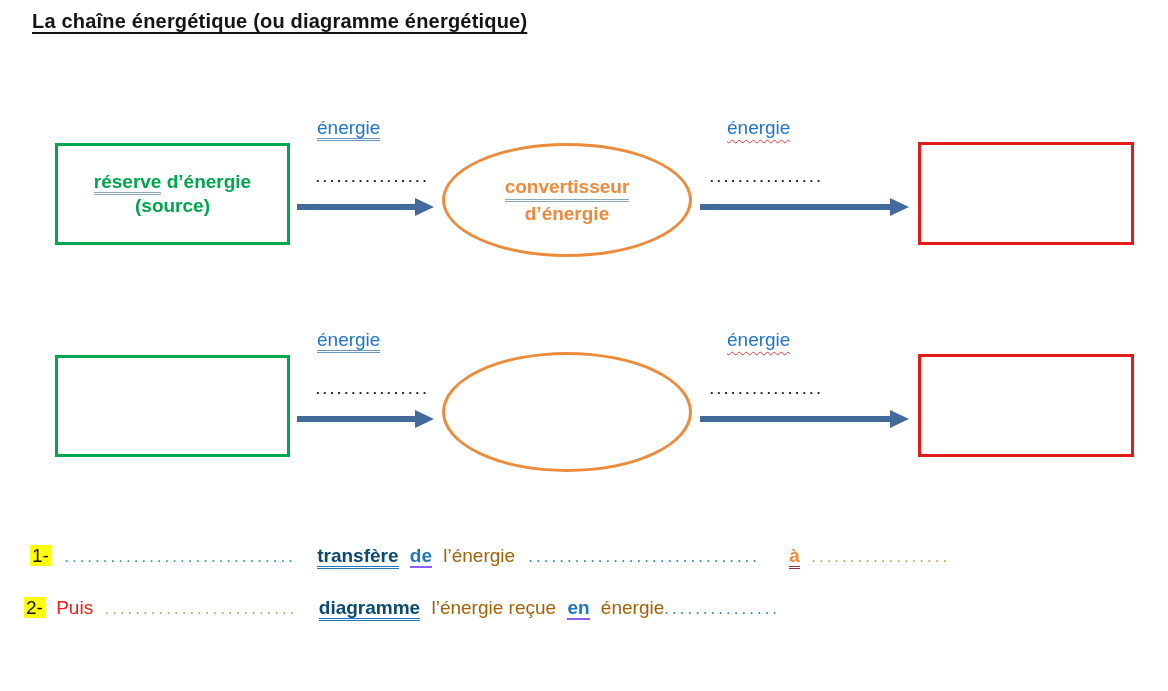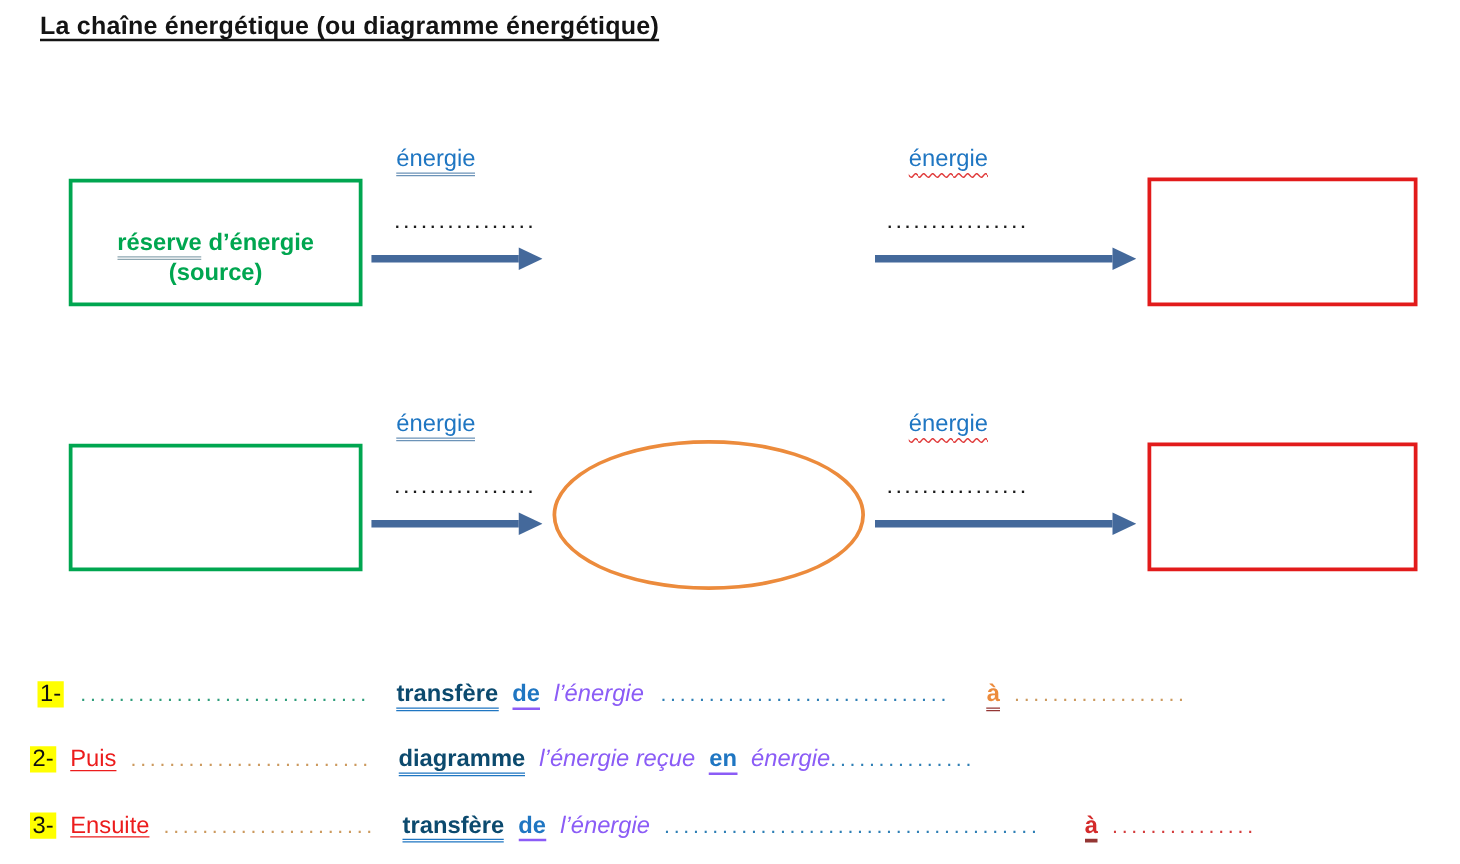--- a/index.html
+++ b/index.html
@@ -15,21 +15,21 @@
   }
   
   .shape { position:absolute; background:#ffffff; box-sizing:content-box; }
   .green-box { width:229px; height:96px; border:3px solid #00A650; }
   .red-box   { width:210px; height:97px; border:3px solid #E21B1B; }
   .ellipse   { width:244px; height:108px; border:3px solid #EC8B3C; border-radius:50%; }
   .shape-inner {
     width:100%; height:100%; display:flex; flex-direction:column;
     justify-content:center; align-items:center; line-height:1.25;
   }
-  .green-text { color:#00A650; font-weight:bold; font-size:19px; text-align:center;margin-top:13px; }
+  .green-text { color:#00A650; font-weight:bold; font-size:19px; text-align:center; }
   .orange-text { color:#EC8B3C; font-weight:bold; font-size:19px; text-align:center; }
   .u-gray-dbl { border-bottom:3px double #8FA8B2; padding-bottom:0px; }
 
   
   .energy-label { position:absolute; font-size:19px; color:#1F76C2; line-height:1.1; }
   .u-blue-dbl { border-bottom:3px double #6C93B8; }
   .u-red-wavy {
     text-decoration-line:underline; text-decoration-style:wavy;
     text-decoration-color:#E03A3A; text-decoration-thickness:1px; text-underline-offset:5px;
   }
@@ -39,24 +39,24 @@
     position:absolute; color:#1a1a1a; font-weight:bold; font-size:13px;
     letter-spacing:3.5px; white-space:nowrap;
   }
   .arrow-svg { position:absolute; }
 
   
   .sentence {
     position:absolute; font-size:19px; color:#1F76C2; white-space:nowrap; line-height:1.2;
   }
   .hl { background:#FFFF00; color:#111111; padding:0 2px; }
-  .red-word { color:#EC1C1C; text-decoration:underline; text-decoration-color:#EC1C1C; text-underline-offset:3px;text-align:center; }
+  .red-word { color:#EC1C1C; text-decoration-color:#EC1C1C; text-underline-offset:3px;text-align:center; }
   .verb { font-weight:bold; color:#0c4a6e; border-bottom:3px double #1F76C2; padding-bottom:0; }
   .prep { font-weight:bold; color:#1F76C2; border-bottom:2px solid #8b5cf6; }
-  .obj  { color:#8b5cf6;font-style:italic; }
+  .obj  { color:#a16207; }
   .a-orange { color:#EC8B3C; font-weight:bold; border-bottom:3px double #943634; }
   .a-red    { color:#D42A2A; font-weight:bold; border-bottom:3px solid #943634; }
   .dots { font-size:17px; letter-spacing:3px; }
   .dots-teal { color:#2F9E7B; }
   .dots-tan  { color:#CC9A5E; }
   .dots-blue { color:#2E7FB5; }
   .dots-red  { color:#D43C3C; }
 
   .mr6 { margin-right:6px; } .mr8 { margin-right:8px; } .mr16 { margin-right:16px; } .ml24 { margin-left:24px; } .ml30 { margin-left:30px; }
 </style>
@@ -76,20 +76,26 @@
 
   <span class="energy-label" style="left:317px; top:118px;"><span class="u-blue-dbl">énergie</span></span>
 
   <span class="connector-dots" style="left:316px; top:170px;">................</span>
 
   <svg class="arrow-svg" style="left:297px; top:196px;" width="137" height="22">
     <line x1="0" y1="11" x2="118" y2="11" stroke="#44699B" stroke-width="6"></line>
     <polygon points="118,2 137,11 118,20" fill="#44699B"></polygon>
   </svg>
 
+  <div class="shape ellipse" style="left:442px; top:143px;">
+    <div class="shape-inner orange-text">
+      <span class="u-gray-dbl">convertisseur</span>
+      <span>d’énergie</span>
+    </div>
+  </div>
 
   <span class="energy-label u-red-wavy" style="left:727px; top:118px;">énergie</span>
 
   <span class="connector-dots" style="left:710px; top:170px;">................</span>
 
   <svg class="arrow-svg" style="left:700px; top:196px;" width="209" height="22">
     <line x1="0" y1="11" x2="190" y2="11" stroke="#44699B" stroke-width="6"></line>
     <polygon points="190,2 209,11 190,20" fill="#44699B"></polygon>
   </svg>
 
@@ -133,25 +139,14 @@
   <div class="sentence" style="left:24px; top:597px;">
     <span class="hl mr6">2-</span>
     <span class="red-word mr6">Puis</span>
     <span class="dots dots-tan mr16">.........................</span>
     <span class="verb mr6">diagramme</span>
     <span class="obj mr6">l’énergie reçue</span>
     <span class="prep mr6">en</span>
     <span class="obj">énergie</span><span class="dots dots-blue">...............</span>
   </div>
 
-  <div class="sentence" style="left:24px; top:650px;">
-    <span class="hl mr6">3-</span>
-    <span class="red-word mr6">Ensuite</span>
-    <span class="dots dots-tan mr16">......................</span>
-    <span class="verb mr6">transfère</span>
-    <span class="prep mr6">de</span>
-    <span class="obj mr6">l’énergie</span>
-    <span class="dots dots-blue">.......................................</span>
-    <span class="a-red ml30 mr6">à</span>
-    <span class="dots dots-red">...............</span>
-  </div>
 
 </div>
 
 </body></html>

